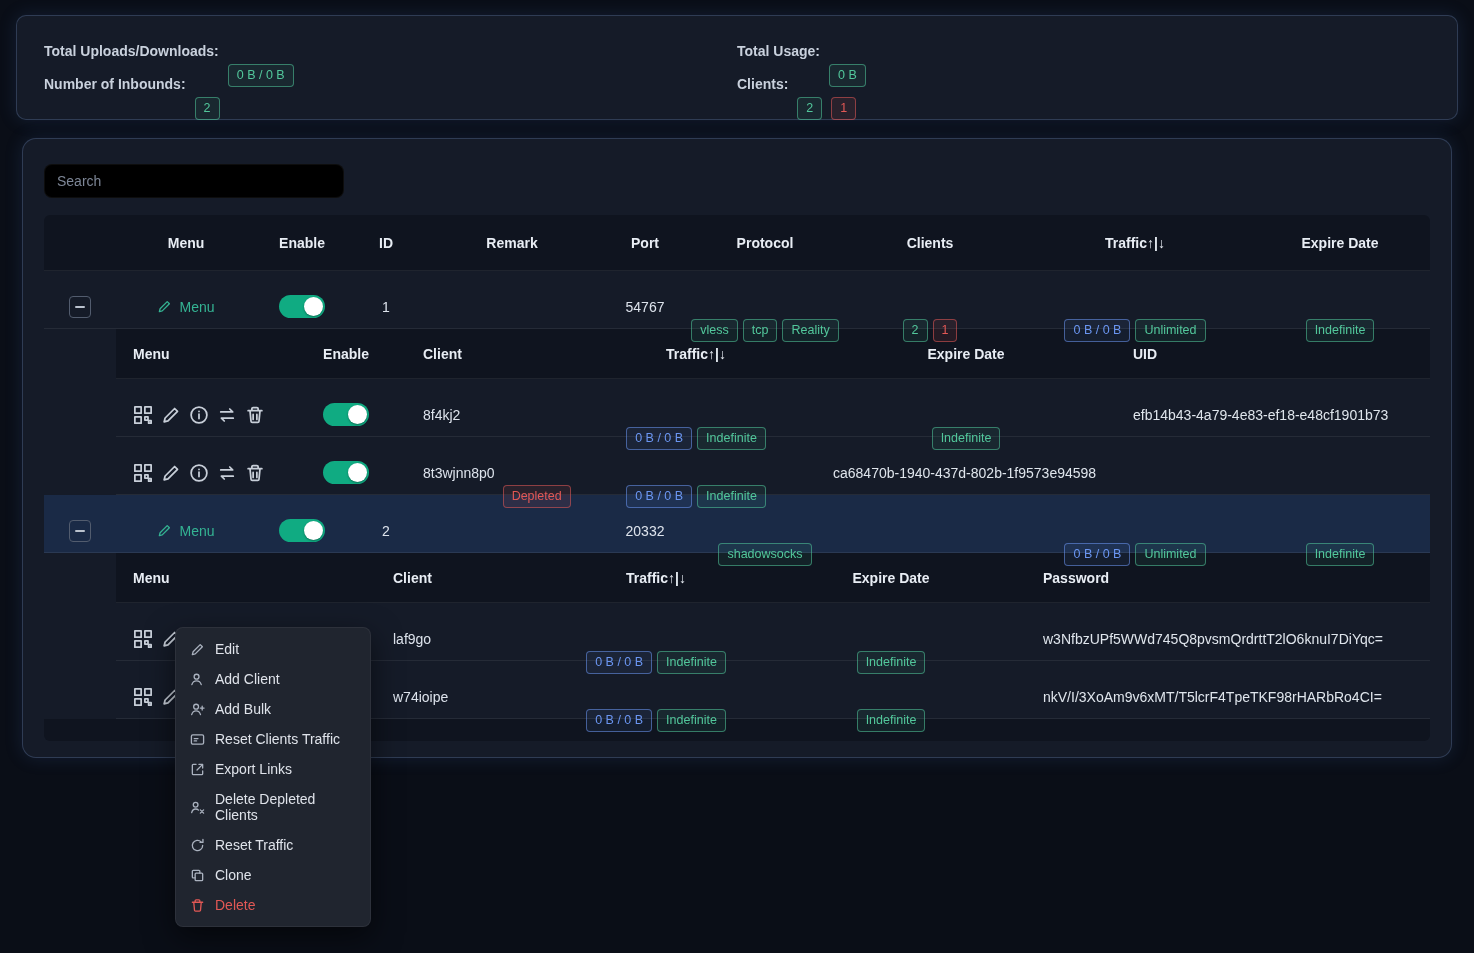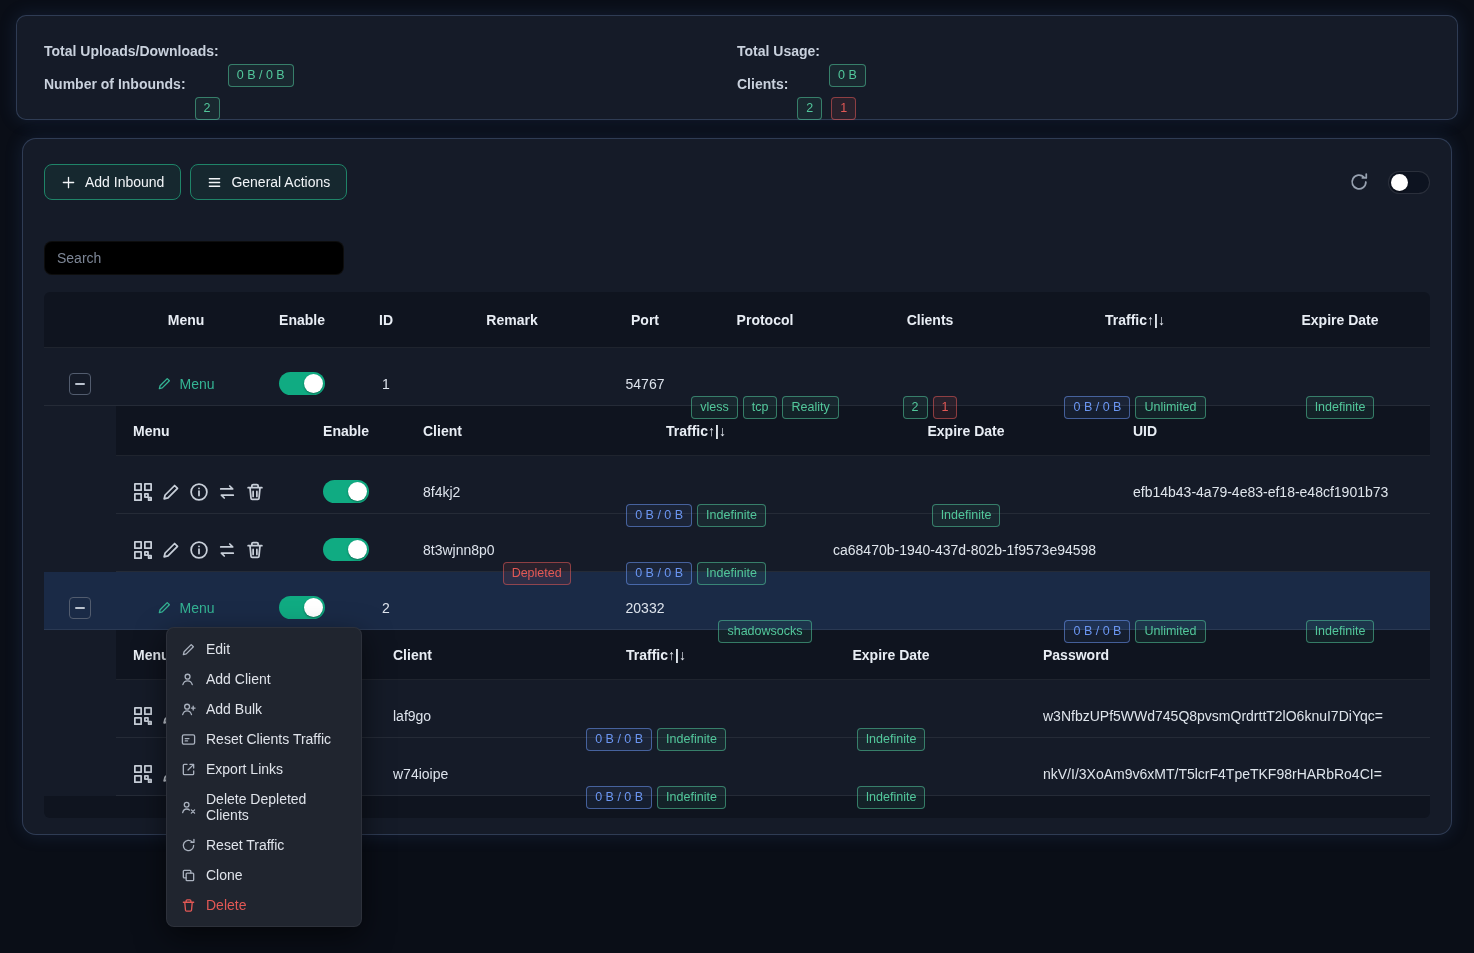--- a/index.html
+++ b/index.html
@@ -81,21 +81,21 @@
     background:transparent; display:inline-flex; align-items:center; justify-content:center;
     cursor:pointer; color:#b9c1cd;
   }
   .expand::before { content:""; width:10px; height:2px; background:currentColor; border-radius:1px; }
   .menu-link { display:inline-flex; align-items:center; gap:7px; color:#34b393; font-size:14px; cursor:pointer; }
   .menu-link svg { width:15px; height:15px; }
   .aicon { width:20px; height:20px; color:#c8cfd9; cursor:pointer; flex:none; }
   .uid-text, .pwd-text { color:#dfe5ec; }
   
   .dropdown {
-    position:absolute; left:166px; top:627px; width:196px;
+    position:absolute; left:175px; top:627px; width:196px;
     background:#20252f; border:1px solid rgba(255,255,255,.06); border-radius:8px;
     padding:6px 0; box-shadow:0 10px 30px rgba(0,0,0,.55); z-index:20;
   }
   .ditem { display:flex; align-items:center; gap:10px; padding:7px 14px; font-size:14px; color:#dfe3ea; cursor:pointer; }
   .ditem svg { width:15px; height:15px; color:#aab2bf; flex:none; }
   .ditem.danger, .ditem.danger svg { color:#e25855; }
   svg { fill:none; stroke:currentColor; stroke-width:1.4; stroke-linecap:round; stroke-linejoin:round; }
 </style>
 </head>
 <body>
@@ -119,40 +119,20 @@
     <div class="stat-row">
       <span class="stat-label">Clients:</span>
       <span class="badge badge-green">2</span>
       <span class="badge badge-red">1</span>
     </div>
   </div>
 </div>
 
 <div class="card main-card">
 
-  <div class="toolbar">
-    <button class="btn">
-      <svg viewBox="0 0 16 16">
-          <path d="M8 2.5v11M2.5 8h11"></path>
-        </svg>
-      <span>Add Inbound</span>
-    </button>
-    <button class="btn">
-      <svg viewBox="0 0 16 16">
-          <path d="M2.5 4h11M2.5 8h11M2.5 12h11"></path>
-        </svg>
-      <span>General Actions</span>
-    </button>
-    <div class="spacer"></div>
-    <svg class="refresh-btn" viewBox="0 0 16 16">
-      <path d="M13.5 8a5.5 5.5 0 1 1-1.6-3.9"></path>
-        <path d="M13.8 1.6v3.1h-3.1"></path>
-    </svg>
-    <span class="toggle toggle-dark"></span>
-  </div>
 
   <input class="search" placeholder="Search" style="">
 
   <div>
 
     <div class="thead main-grid">
       <div class="c"></div>
       <div class="c">Menu</div>
       <div class="c">Enable</div>
       <div class="c">ID</div>

